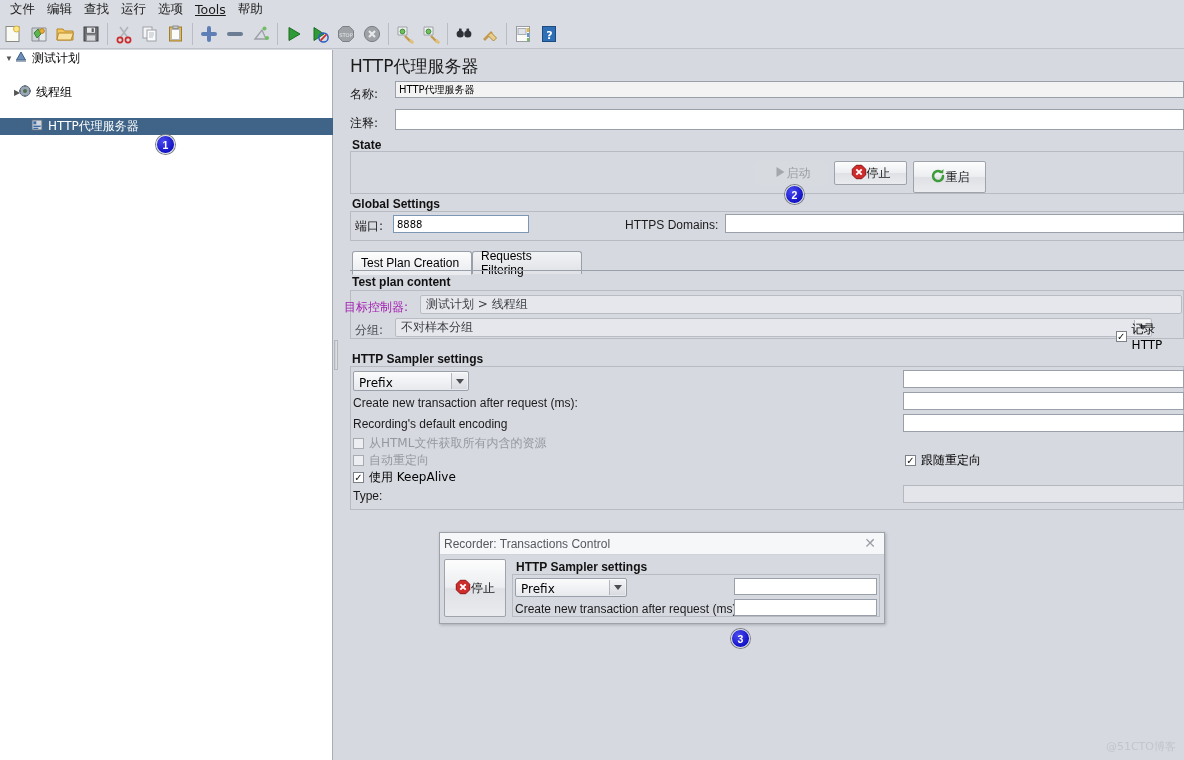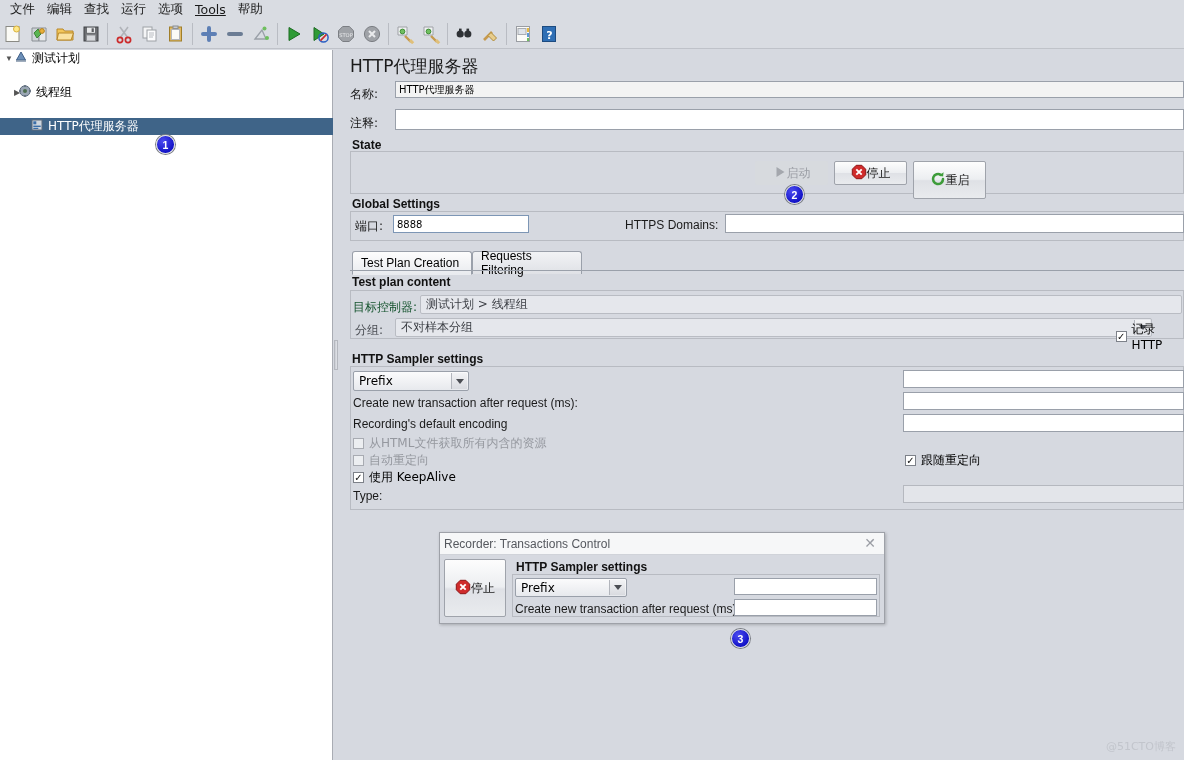--- a/index.html
+++ b/index.html
@@ -86,21 +86,21 @@
     font-size:12px;font-family:"Liberation Sans",sans-serif;
     background:linear-gradient(180deg,#f2f3f5,#dfe1e6);
   }
   .tab.active{background:linear-gradient(180deg,#fdfdfd,#e9ebef);border-bottom:1px solid #e9ebef;font-weight:normal;}
   .tabline{position:absolute;left:10px;top:220px;width:834px;height:1px;background:#9aa0aa;}
   
   .combo{
     position:absolute;box-sizing:border-box;
     background:linear-gradient(180deg,#fbfbfc,#e7e9ed);
     border:1px solid #9aa0aa;border-radius:2px;
-    display:flex;align-items:center;font-size:12px;padding-left:5px;
+    display:flex;align-items:flex-end;font-size:12px;padding-left:5px;
     font-family:"DejaVu Sans","Liberation Sans",sans-serif;
   }
   .combo .arrowbox{
     position:absolute;right:1px;top:1px;bottom:1px;width:15px;
     background:linear-gradient(180deg,#f2f3f5,#d9dbe0);
     border-left:1px solid #b2b5bc;display:flex;align-items:center;justify-content:center;
   }
   .caret{width:0;height:0;border-left:4px solid transparent;border-right:4px solid transparent;border-top:5px solid #4a4d53;}
   .combo.flat{background:#e5e7ec;border:1px solid #b9bcc3;color:#3b3e44;}
   
@@ -356,21 +356,21 @@
   </div>
   <div class="btn" style="left:494px;top:111px;width:73px;height:24px">
     <span class="ic">
       <svg width="16" height="16" viewBox="0 0 16 16">
           <polygon points="5.2,1.3 10.8,1.3 14.7,5.2 14.7,10.8 10.8,14.7 5.2,14.7 1.3,10.8 1.3,5.2" fill="#cf2b2b" stroke="#8d1616"></polygon>
           <path d="M5.3 5.3l5.4 5.4M10.7 5.3l-5.4 5.4" stroke="#fff" stroke-width="1.9"></path>
         </svg>
     </span>
     <span>停止</span>
   </div>
-  <div class="btn" style="left:573px;top:111px;width:73px;height:38px">
+  <div class="btn" style="left:573px;top:111px;width:73px;height:32px">
     <span class="ic">
       <svg width="16" height="16" viewBox="0 0 16 16">
           <path d="M13 8a5 5 0 1 1-2.2-4.1" fill="none" stroke="#3e9c3a" stroke-width="2.6" stroke-linecap="round"></path>
           <path d="M13.6 1.2l-.5 4.2-4-1z" fill="#3e9c3a"></path>
         </svg>
     </span>
     <span>重启</span>
   </div>
   <div class="badge" style="left:445px;top:135px">2</div>
 
@@ -387,21 +387,21 @@
     </div>
     <div class="tab" style="left:122px;width:110px">
       <span>Requests Filtering</span>
     </div>
   </div>
   <div class="tabline"></div>
 
   <div class="grp-title" style="left:12px;top:225px">Test plan content</div>
   <div class="grp-box" style="left:10px;top:240px;width:834px;height:49px"></div>
 
-  <div class="fld-label" style="left:13px;top:249px;color:#14532d">目标控制器:</div>
+  <div class="fld-label" style="left:4px;top:249px;color:#a21caf">目标控制器:</div>
   <div class="combo flat" style="left:80px;top:245px;width:762px;height:19px">
     <span>测试计划 &gt; 线程组</span>
   </div>
 
   <div class="fld-label" style="left:15px;top:272px;color:#4a4d53">分组:</div>
   <div class="combo flat" style="left:55px;top:268px;width:757px;height:19px">
     <span>不对样本分组</span>
     <span class="arrowbox">
         <span class="caret"></span>
       </span>

